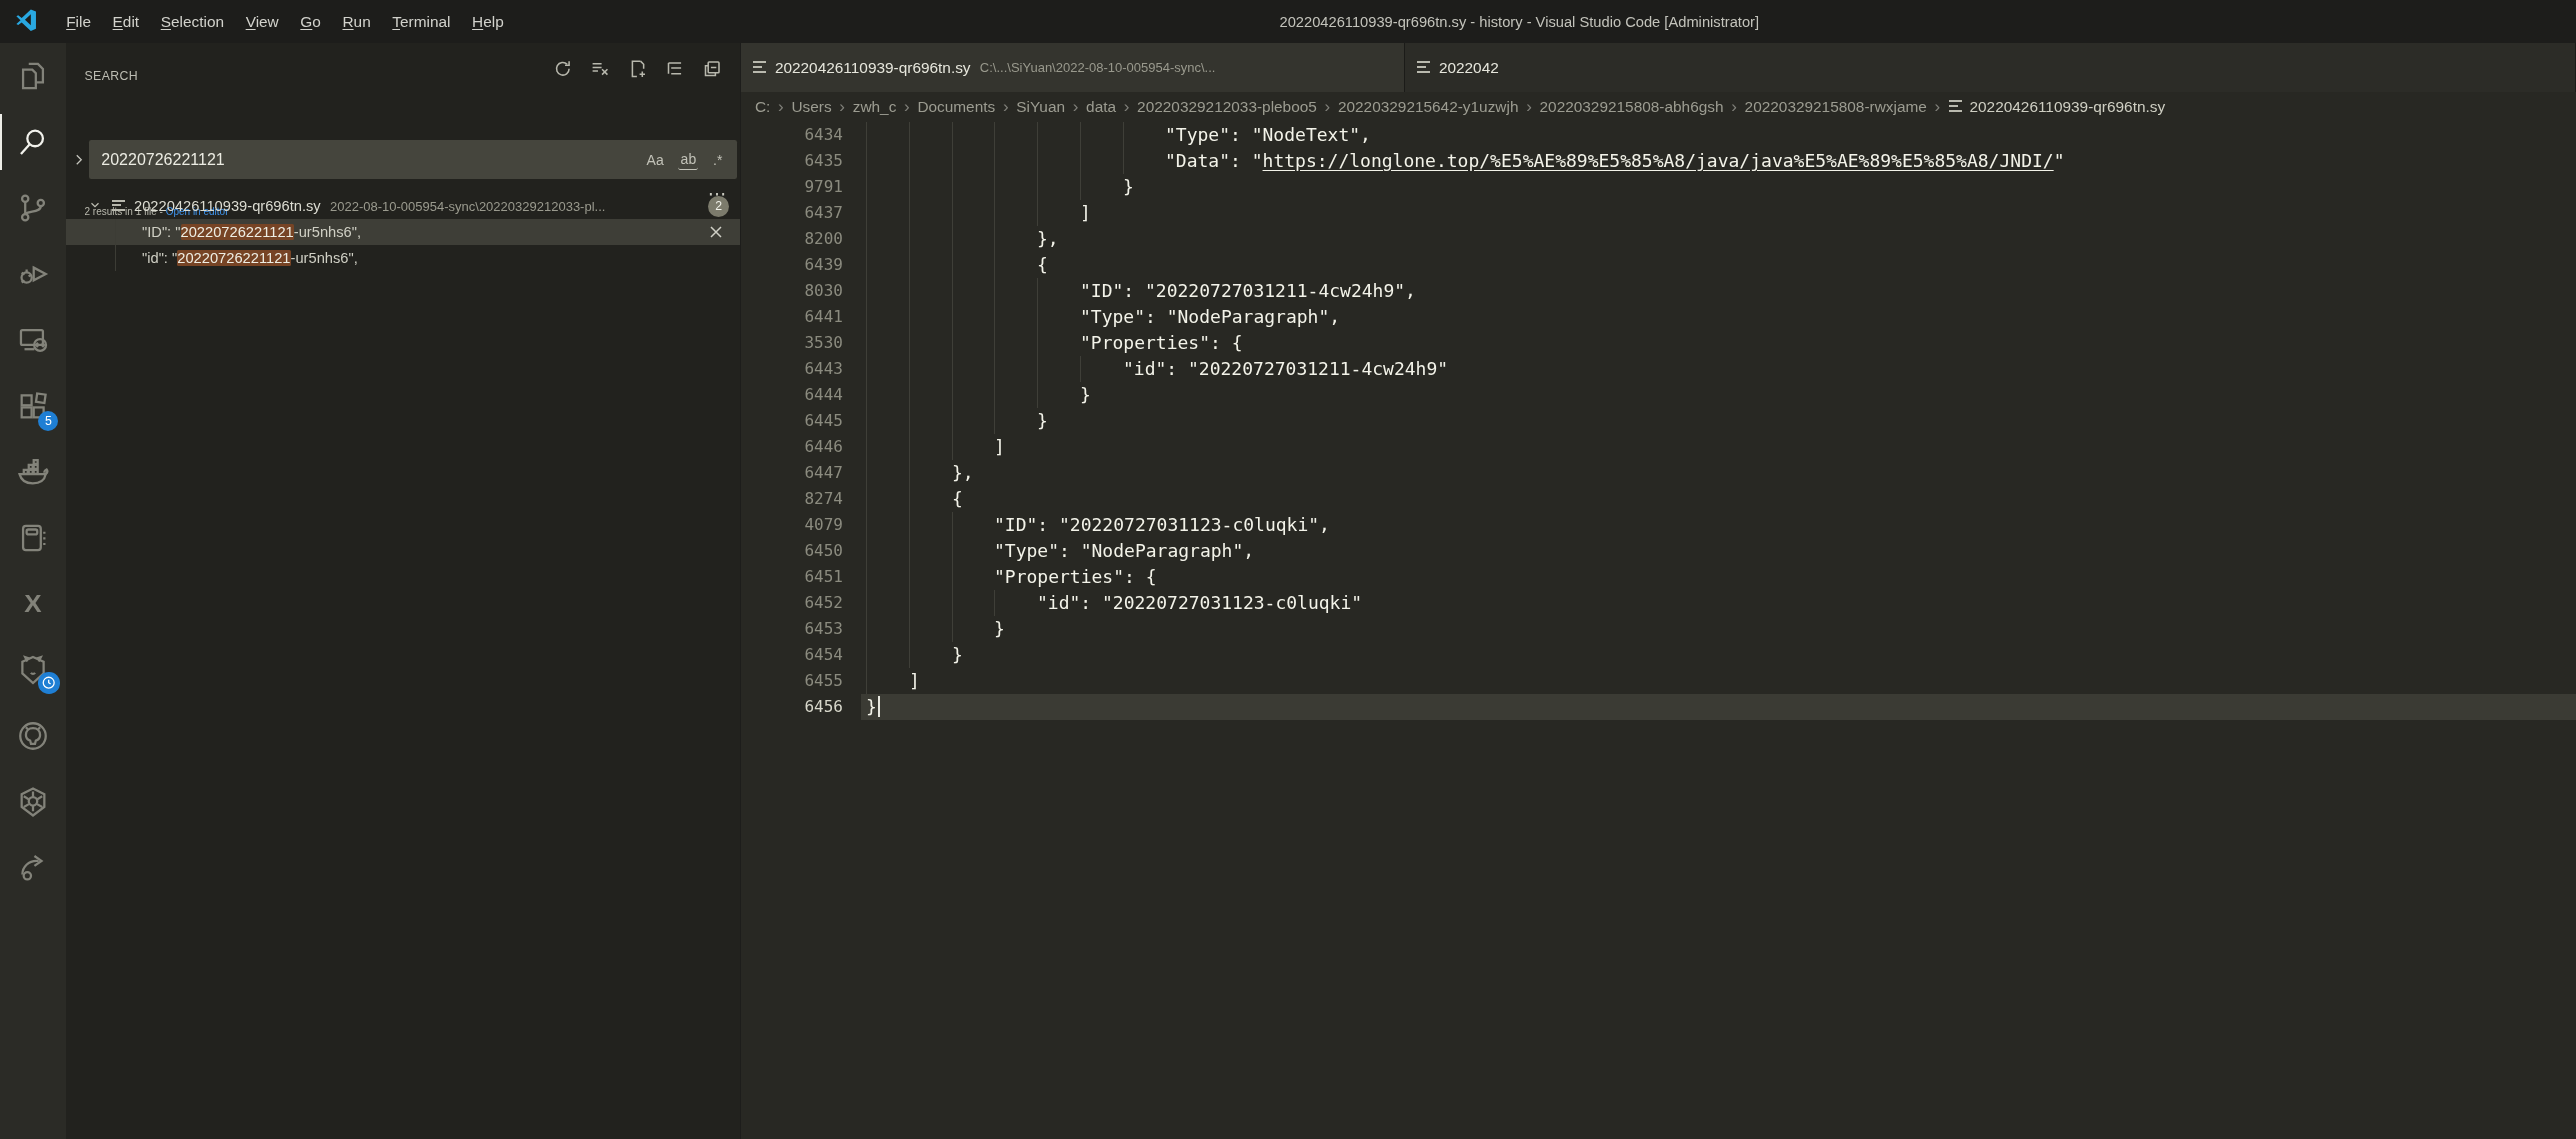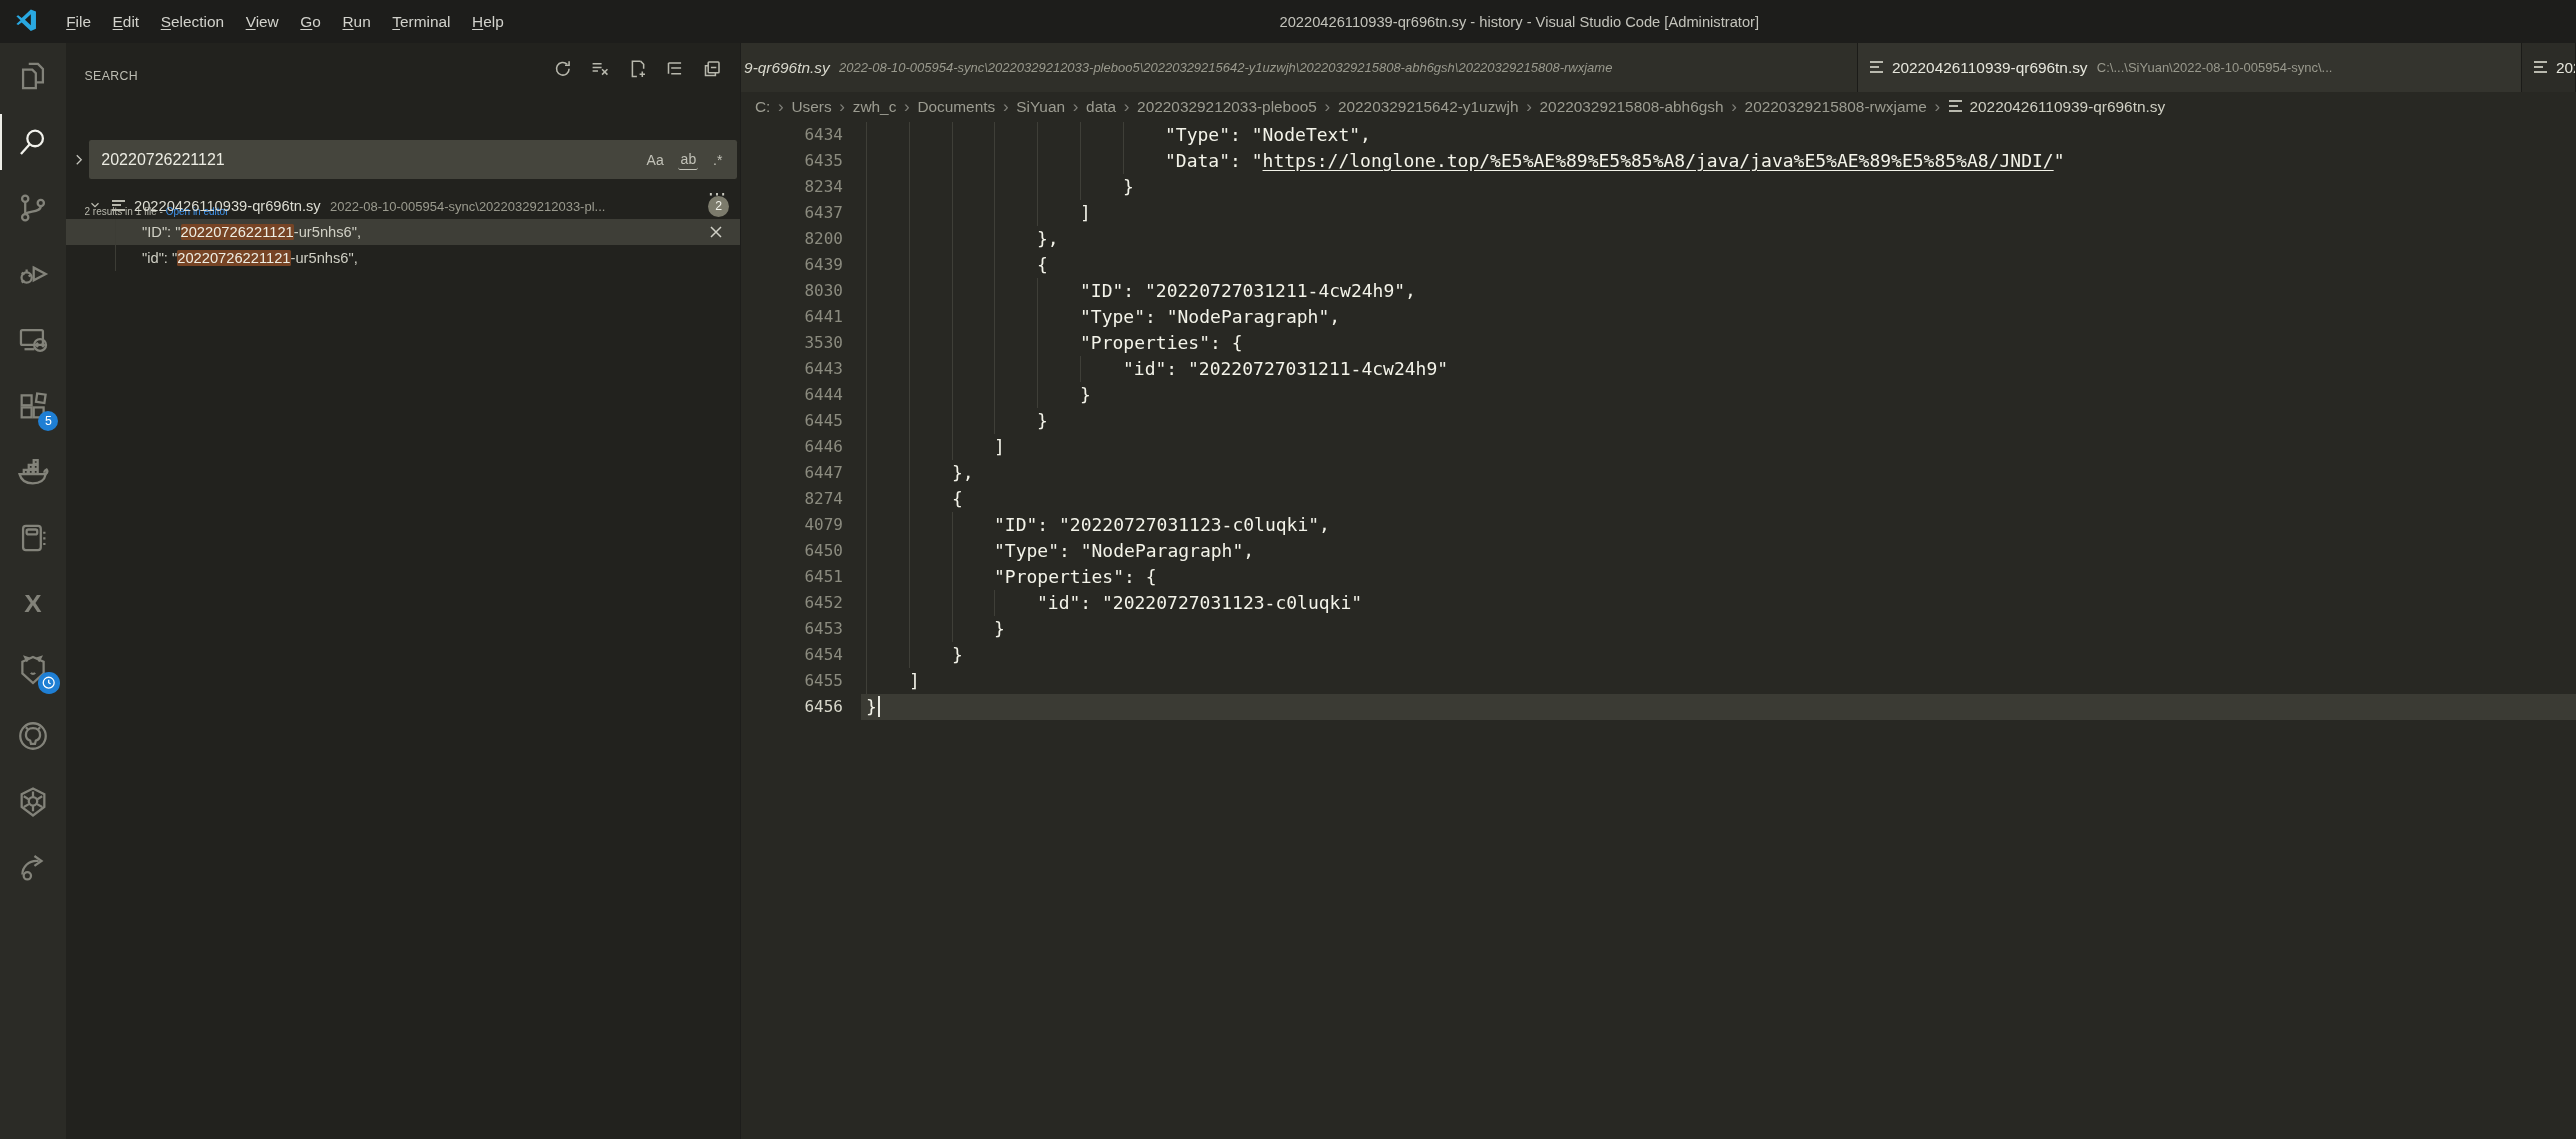--- a/index.html
+++ b/index.html
@@ -297,24 +297,20 @@
     <div class="result-row match-row" id="match-row-1">
       <span>"id": "</span>
         <span class="hl">20220726221121</span>
         <span>-ur5nhs6",</span>
     </div>
     <div id="tree-guide"></div>
   </div>
 
   <div id="main">
     <div id="tabstrip">
-      <div class="tab" id="tab-0">
-        <span class="tab-label">9-qr696tn.sy</span>
-        <span class="tab-desc">2022-08-10-005954-sync\20220329212033-pleboo5\20220329215642-y1uzwjh\20220329215808-abh6gsh\20220329215808-rwxjame</span>
-      </div>
       <div class="tab" id="tab-1">
         <span class="tab-file-icon"></span>
         <span class="tab-label">20220426110939-qr696tn.sy</span>
         <span class="tab-desc">C:\...\SiYuan\2022-08-10-005954-sync\...</span>
       </div>
       <div class="tab" id="tab-2">
         <span class="tab-file-icon"></span>
         <span class="tab-label">2022042</span>
       </div>
     </div>
@@ -502,21 +498,21 @@
           </div>
           <div class="code-line">
             <div class="cur-line-bg"></div>
             <span class="ct" style="left: 125px;">}</span>
             <span class="cursor" style="left: 137px;"></span>
           </div>
         </div>
       <div id="gutter">
           <div class="ln">6434</div>
           <div class="ln">6435</div>
-          <div class="ln">8234</div>
+          <div class="ln">9791</div>
           <div class="ln">6437</div>
           <div class="ln">8200</div>
           <div class="ln">6439</div>
           <div class="ln">8030</div>
           <div class="ln">6441</div>
           <div class="ln">3530</div>
           <div class="ln">6443</div>
           <div class="ln">6444</div>
           <div class="ln">6445</div>
           <div class="ln">6446</div>

